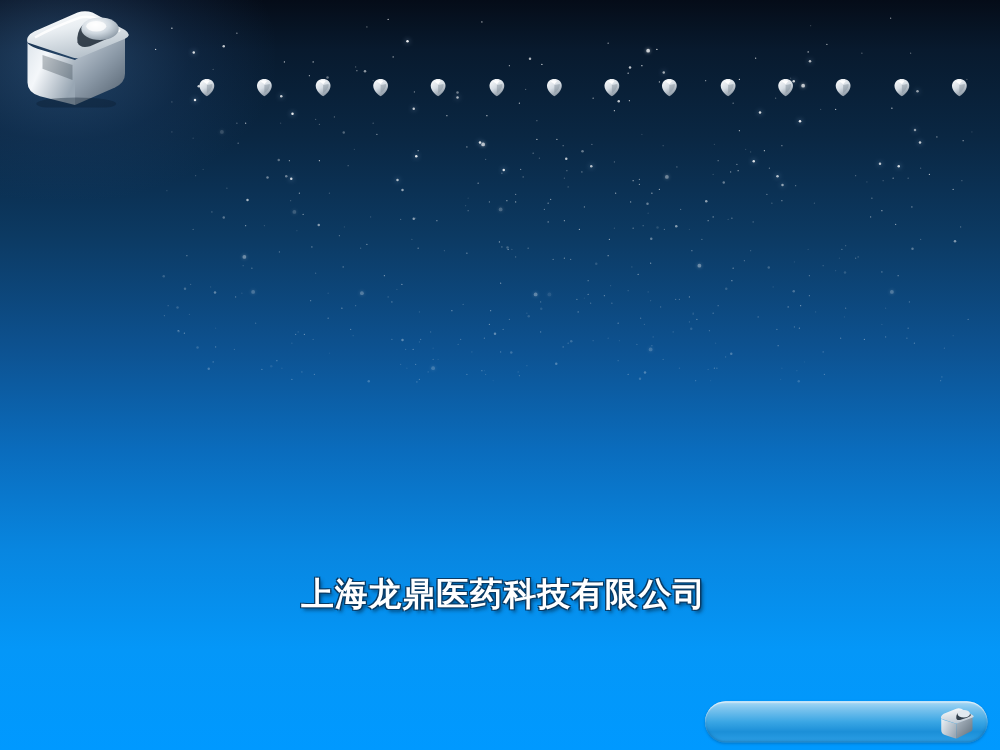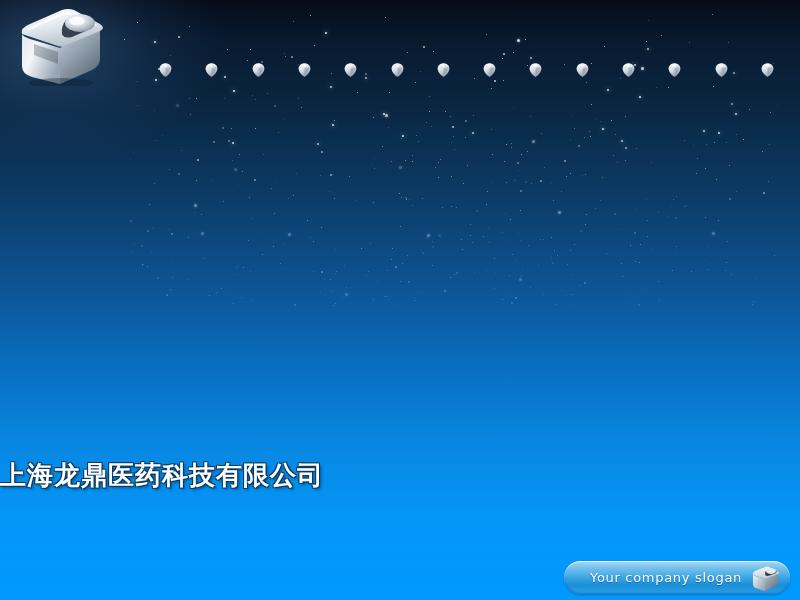--- a/index.html
+++ b/index.html
@@ -99,20 +99,21 @@
     color: #ffffff;
     letter-spacing: 1px;
     text-shadow: 0 1px 2px rgba(0,40,80,0.30);
     white-space: nowrap;
   }
   .subtitle-wrap {
     position: absolute;
     left: 0;
     top: 458px;
     width: 633px;
+    text-align: right;
     padding-right: 68px;
     box-sizing: border-box;
   }
   .subtitle {
     display: inline-block;
     font-family: "DejaVu Sans", "Liberation Sans", sans-serif;
     font-size: 26px;
     font-weight: bold;
     color: #ffffff;
     letter-spacing: 1px;
@@ -856,21 +857,20 @@
           <path d="M7.5,6.0 L11.8,5.2 C12.4,7.6 10.3,10.6 7.5,12.6 Z" fill="#7e8b97" opacity="0.45"></path>
         </svg></div>
     </div>
 
 
   <div class="subtitle-wrap">
     <span class="subtitle">上海龙鼎医药科技有限公司</span>
   </div>
 
   <div class="slogan-pill">
-    <span class="slogan-text">Your company  slogan</span>
     <span class="slogan-logo">
       <svg width="30" height="26" viewBox="0 0 30 26" xmlns="http://www.w3.org/2000/svg">
         <defs>
           <linearGradient id="sTop" x1="0" y1="0" x2="0.3" y2="1">
             <stop offset="0%" stop-color="#ffffff"></stop>
             <stop offset="100%" stop-color="#c2ccd6"></stop>
           </linearGradient>
           <linearGradient id="sLeft" x1="0" y1="0" x2="1" y2="0.7">
             <stop offset="0%" stop-color="#eef3f7"></stop>
             <stop offset="100%" stop-color="#9aa8b5"></stop>

